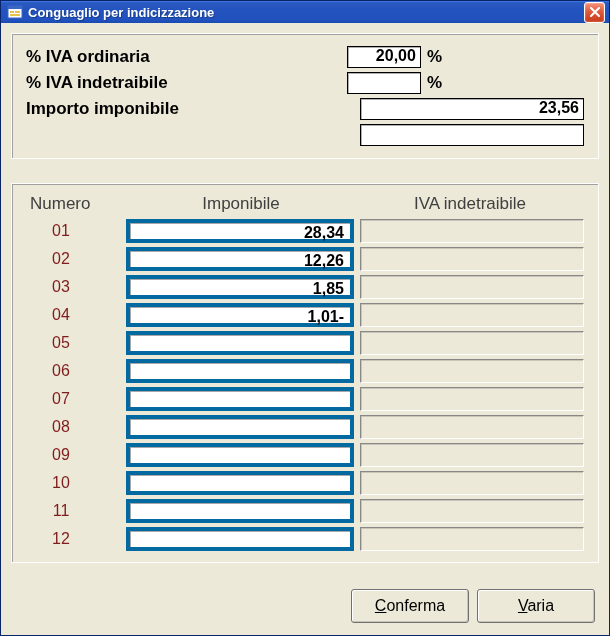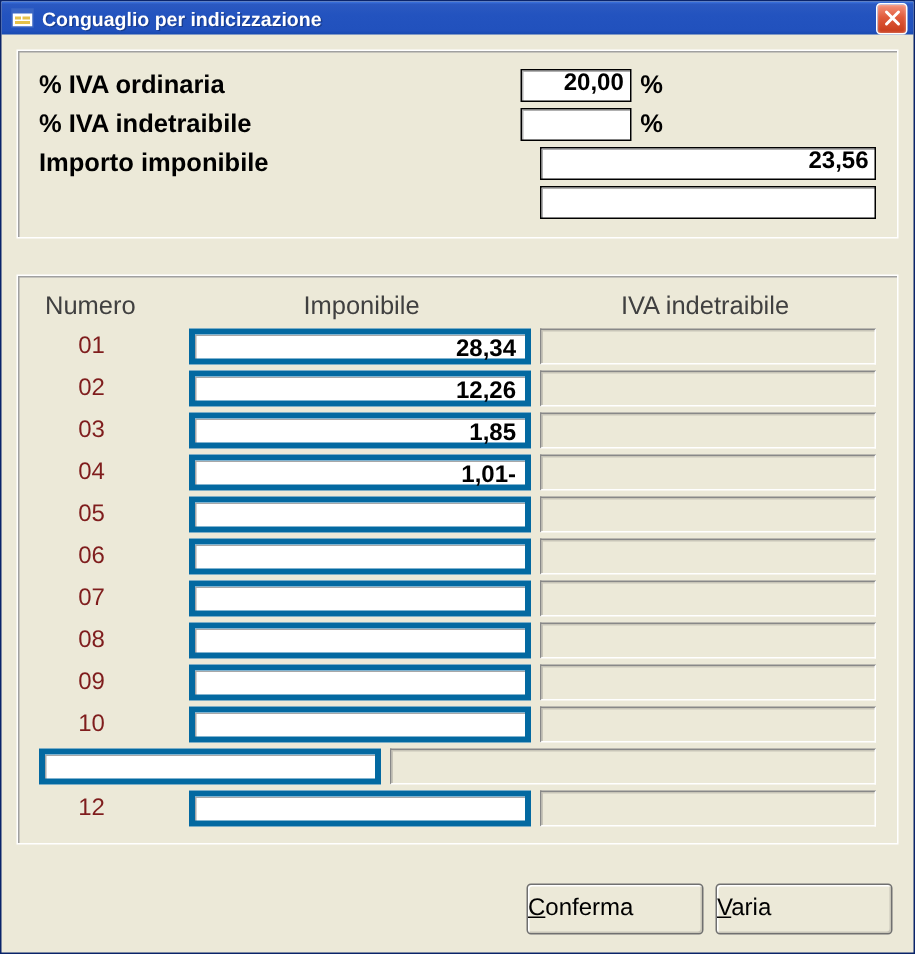--- a/index.html
+++ b/index.html
@@ -172,20 +172,21 @@
   .btn {
     width: 118px;
     height: 34px;
     background: #ece9d8;
     border: 1px solid #707070;
     border-radius: 3px;
     box-shadow: inset 1px 1px 0 #fff, inset -1px -1px 0 #c8c5b8;
     font-size: 16px;
     display: flex;
     align-items: center;
+    justify-content: center;
     cursor: default;
   }
   .btn .u { text-decoration: underline; }
 </style>
 </head>
 <body>
 
 <div class="window">
 
   <div class="titlebar">
@@ -285,20 +286,21 @@
             <span class="num">09</span>
             <span class="cell-imp"></span>
             <span class="cell-iva"></span>
           </div>
           <div class="grid-row">
             <span class="num">10</span>
             <span class="cell-imp"></span>
             <span class="cell-iva"></span>
           </div>
           <div class="grid-row">
+            <span class="num">11</span>
             <span class="cell-imp"></span>
             <span class="cell-iva"></span>
           </div>
           <div class="grid-row">
             <span class="num">12</span>
             <span class="cell-imp"></span>
             <span class="cell-iva"></span>
           </div>
         </div>
     </div>

